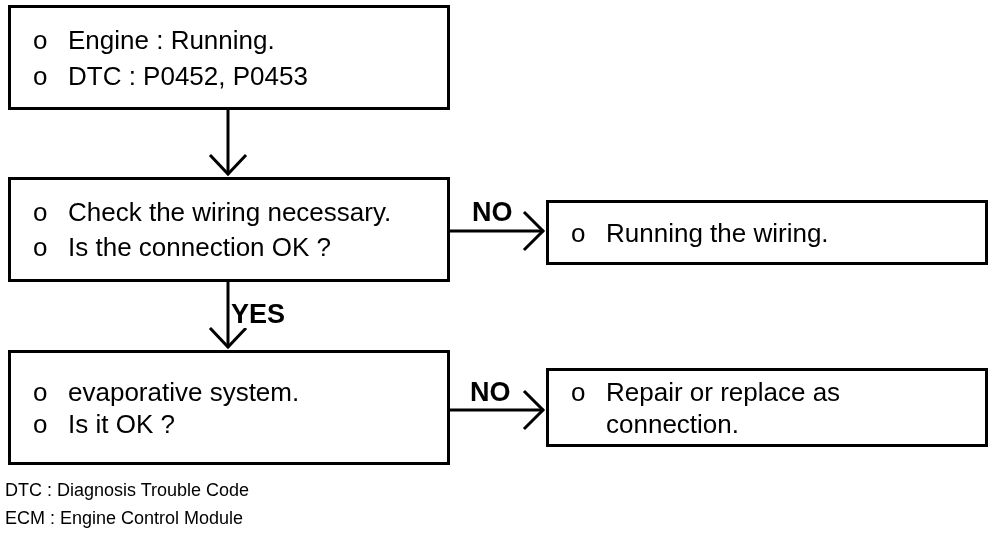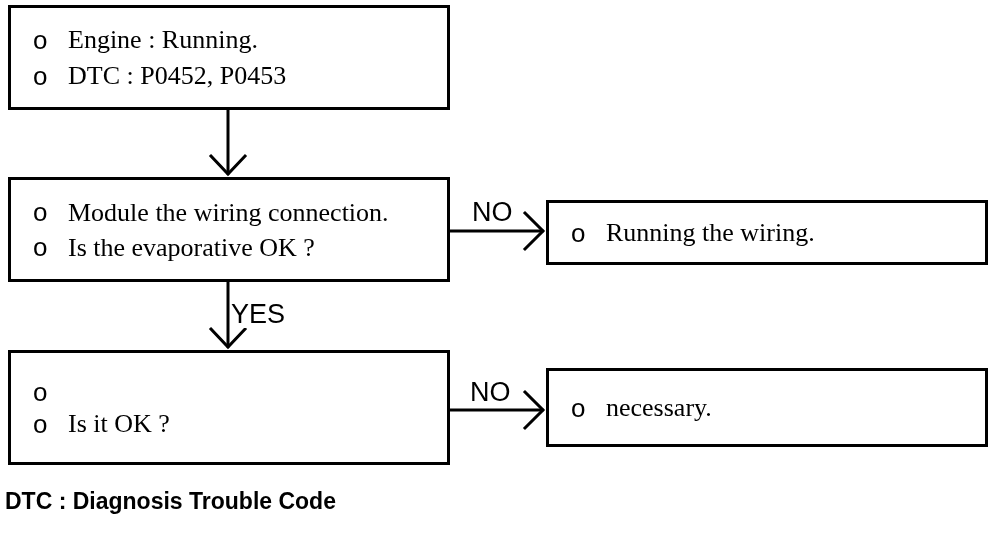--- a/index.html
+++ b/index.html
@@ -25,45 +25,45 @@
     background: #ffffff;
     display: flex;
     flex-direction: column;
     justify-content: center;
     padding-left: 22px;
     padding-right: 4px;
     font-size: 26px;
   }
   .item { display: flex; align-items: flex-start; }
   .bullet { flex: 0 0 35px; width: 35px; }
-  .lines { flex: 1 1 auto; font-family: Liberation Serif, serif; }
+  .lines { flex: 1 1 auto; }
   #box-start         { left: 8px;   top: 5px;   width: 442px; height: 105px; line-height: 36px; }
   #box-check-wiring  { left: 8px;   top: 177px; width: 442px; height: 105px; line-height: 35px; }
   #box-check-leakage { left: 8px;   top: 350px; width: 442px; height: 115px; line-height: 32px; }
   #box-repair-wiring { left: 546px; top: 200px; width: 442px; height: 65px;  line-height: 32px; }
   #box-repair-replace{ left: 546px; top: 368px; width: 442px; height: 79px;  line-height: 32px; }
   .edge-label {
     position: absolute;
     font-size: 27px;
     line-height: 27px;
     background: #ffffff;
     white-space: nowrap;
+    font-weight: bold;
   }
   #label-no-1 { left: 472px; top: 199px; }
   #label-yes  { left: 231px; top: 301px; }
   #label-no-2 { left: 470px; top: 379px; }
   .footnotes {
     position: absolute;
     left: 5px;
     top: 476px;
-    font-weight: bold;
-    font-size: 23px;
+    font-weight: normal;
+    font-size: 18px;
     line-height: 28px;
     white-space: nowrap;
-    margin-top: 11px;
   }
 </style>
 </head>
 <body>
 
 <div class="page">
 
   <svg class="connectors" viewBox="0 0 1008 540" xmlns="http://www.w3.org/2000/svg">
     <g stroke="#000000" stroke-width="3" fill="none" stroke-linecap="square">
       <line x1="228" y1="110" x2="228" y2="173"></line>
@@ -92,64 +92,67 @@
       <div class="lines">
         <div>DTC : P0452, P0453</div>
       </div>
     </div>
   </div>
 
   <div class="box" id="box-check-wiring">
     <div class="item">
       <span class="bullet">o</span>
       <div class="lines">
-        <div>Module the wiring connection.</div>
+        <div>Check the wiring necessary.</div>
       </div>
     </div>
     <div class="item">
       <span class="bullet">o</span>
       <div class="lines">
-        <div>Is the evaporative OK ?</div>
+        <div>Is the connection OK ?</div>
       </div>
     </div>
   </div>
 
   <div class="box" id="box-repair-wiring">
     <div class="item">
       <span class="bullet">o</span>
       <div class="lines">
         <div>Running the wiring.</div>
       </div>
     </div>
   </div>
 
   <div class="box" id="box-check-leakage">
     <div class="item">
       <span class="bullet">o</span>
       <div class="lines">
+        <div>evaporative system.</div>
       </div>
     </div>
     <div class="item">
       <span class="bullet">o</span>
       <div class="lines">
         <div>Is it OK ?</div>
       </div>
     </div>
   </div>
 
   <div class="box" id="box-repair-replace">
     <div class="item">
       <span class="bullet">o</span>
       <div class="lines">
-        <div>necessary.</div>
+        <div>Repair or replace as</div>
+        <div>connection.</div>
       </div>
     </div>
   </div>
 
   <div class="edge-label" id="label-no-1">NO</div>
   <div class="edge-label" id="label-yes">YES</div>
   <div class="edge-label" id="label-no-2">NO</div>
 
   <div class="footnotes">
     <div>DTC : Diagnosis Trouble Code</div>
+    <div>ECM : Engine Control Module</div>
   </div>
 
 </div>
 
 </body></html>

